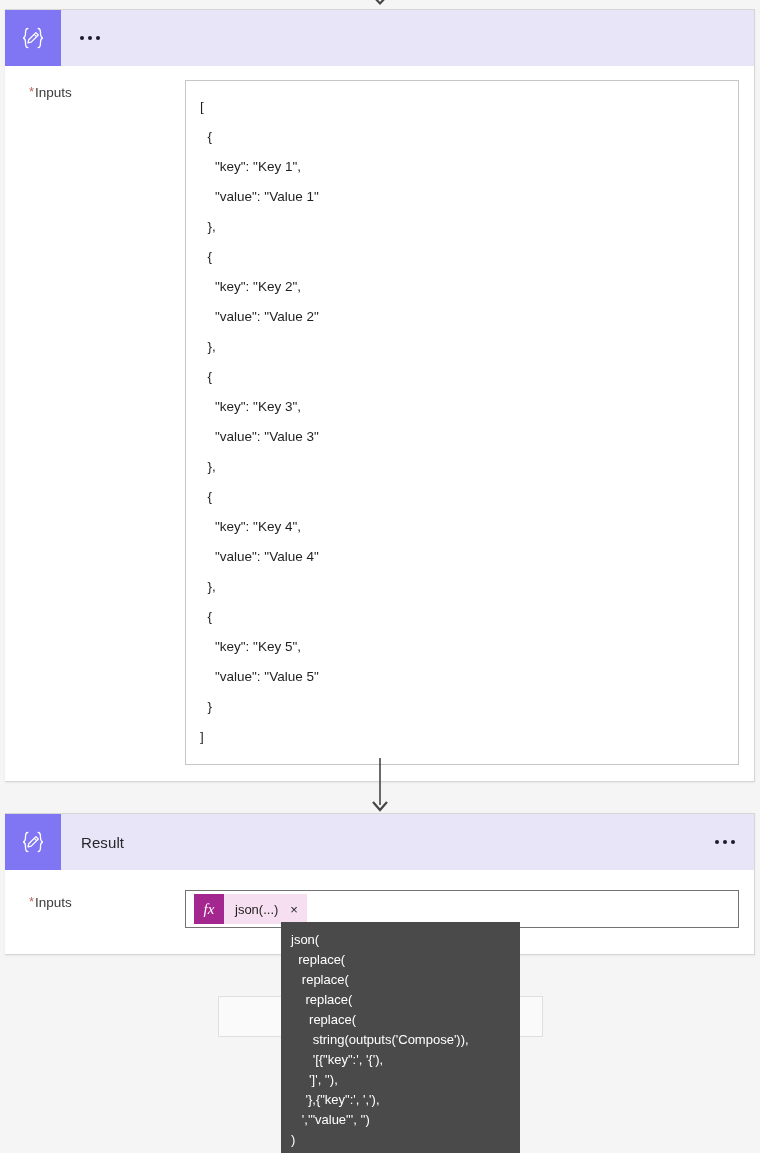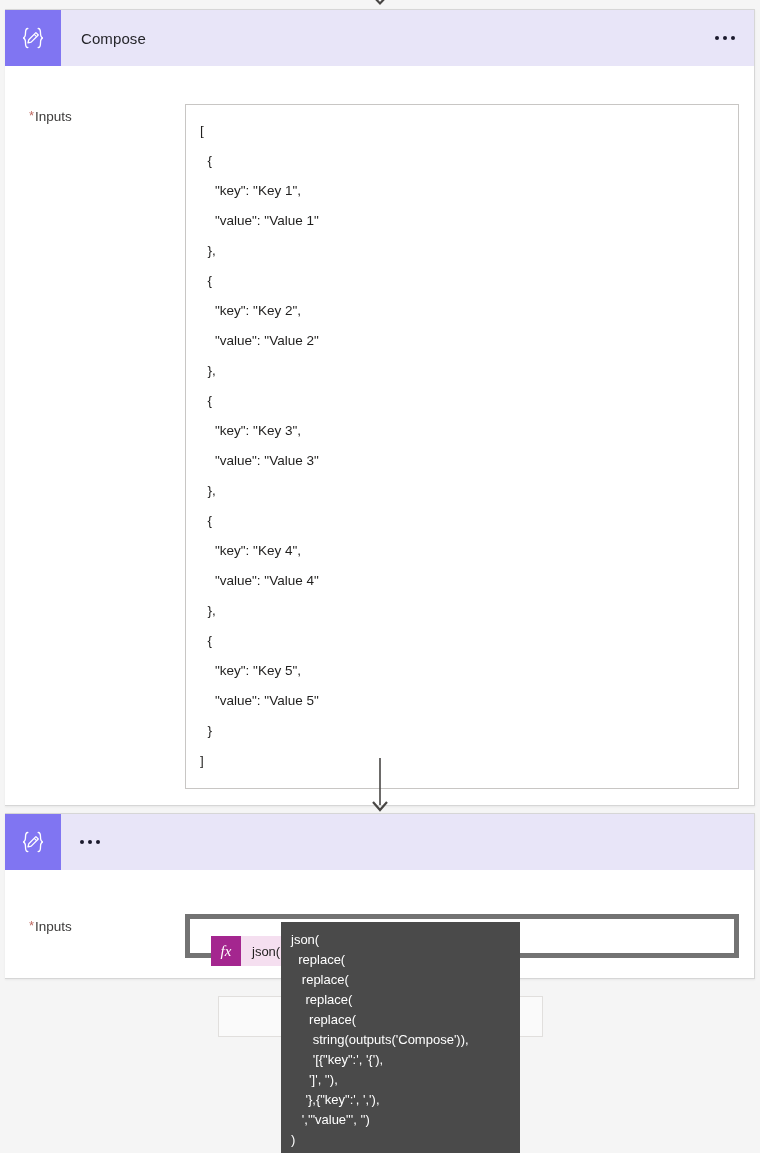--- a/index.html
+++ b/index.html
@@ -39,21 +39,21 @@
     font-size: 15px; color: #25252a; margin-left: 20px;
     letter-spacing: .1px; flex: 1 1 auto;
   }
   .card-menu {
     width: 58px; height: 56px; flex: 0 0 58px;
     display: flex; align-items: center; justify-content: center;
     gap: 4px; cursor: pointer;
   }
   .card-menu i { width: 4px; height: 4px; border-radius: 50%; background: #1b1a2e; display: block; }
 
-  .card-body { background: #fff; display: flex; margin-top: 24px; }
+  .card-body { background: #fff; display: flex; }
 
   .field-label {
     flex: 0 0 180px;
     font-size: 13.5px; color: #3b3a39;
     padding: 18px 0 0 24px;
     white-space: nowrap;
   }
   .req-star { color: #bf6a62; font-size: 13px; vertical-align: 1px; margin-right: 1px; }
 
   .field-control { flex: 1 1 auto; padding: 14px 15px 16px 0; }
@@ -66,25 +66,25 @@
     font-family: "Liberation Sans", sans-serif;
     font-size: 13.5px;
     line-height: 30px;
     color: #201f1e;
     white-space: pre;
     overflow: hidden;
   }
 
   
   .token-box {
-    border: 5px solid #737373;
+    border: 1px solid #737373;
     background: #fff;
     height: 38px;
-    display: flex; align-items: flex-start;
-    padding: 17px;
+    display: flex; align-items: center;
+    padding: 4px;
   }
   .token {
     display: inline-flex; align-items: center; height: 30px;
     margin-left: 4px;
   }
   .token-fx {
     width: 30px; height: 30px; flex: 0 0 30px;
     background: #a4268f;
     color: #fff;
     display: flex; align-items: center; justify-content: center;
@@ -143,21 +143,20 @@
   <div class="card" style="top:9px;">
     <div class="card-header">
       <div class="card-icon">
         <svg width="30" height="30" viewBox="0 0 30 30">
           <path d="M9.8 5.5c-2.3 0-2.3 3.2-2.3 4.6 0 1.6-.5 4.5-2.3 4.9 1.8.4 2.3 3.3 2.3 4.9 0 1.4 0 4.6 2.3 4.6" fill="none" stroke="#ffffff" stroke-width="1.35" stroke-linecap="round"></path>
           <path d="M20.2 5.5c2.3 0 2.3 3.2 2.3 4.6 0 1.6.5 4.5 2.3 4.9-1.8.4-2.3 3.3-2.3 4.9 0 1.4 0 4.6-2.3 4.6" fill="none" stroke="#ffffff" stroke-width="1.35" stroke-linecap="round"></path>
           <path d="M17.9 9.6l2.4 2.4-7.1 7.1-3.2.8.8-3.2z" fill="none" stroke="#ffffff" stroke-width="1.3" stroke-linejoin="round"></path>
           <line x1="16.2" y1="11.3" x2="18.6" y2="13.7" stroke="#ffffff" stroke-width="1.1"></line>
         </svg>
       </div>
-      <div class="card-title">Compose</div>
       <div class="card-menu">
         <i></i>
           <i></i>
           <i></i>
       </div>
     </div>
     <div class="card-body">
       <div class="field-label">
         <span class="req-star">*</span><span>Inputs</span>
       </div>
@@ -198,20 +197,21 @@
   <div class="card" style="top:813px;">
     <div class="card-header">
       <div class="card-icon">
         <svg width="30" height="30" viewBox="0 0 30 30">
           <path d="M9.8 5.5c-2.3 0-2.3 3.2-2.3 4.6 0 1.6-.5 4.5-2.3 4.9 1.8.4 2.3 3.3 2.3 4.9 0 1.4 0 4.6 2.3 4.6" fill="none" stroke="#ffffff" stroke-width="1.35" stroke-linecap="round"></path>
           <path d="M20.2 5.5c2.3 0 2.3 3.2 2.3 4.6 0 1.6.5 4.5 2.3 4.9-1.8.4-2.3 3.3-2.3 4.9 0 1.4 0 4.6-2.3 4.6" fill="none" stroke="#ffffff" stroke-width="1.35" stroke-linecap="round"></path>
           <path d="M17.9 9.6l2.4 2.4-7.1 7.1-3.2.8.8-3.2z" fill="none" stroke="#ffffff" stroke-width="1.3" stroke-linejoin="round"></path>
           <line x1="16.2" y1="11.3" x2="18.6" y2="13.7" stroke="#ffffff" stroke-width="1.1"></line>
         </svg>
       </div>
+      <div class="card-title">Result</div>
       <div class="card-menu">
         <i></i>
           <i></i>
           <i></i>
       </div>
     </div>
     <div class="card-body" style="height:84px;">
       <div class="field-label" style="padding-top:24px;">
         <span class="req-star">*</span><span>Inputs</span>
       </div>

